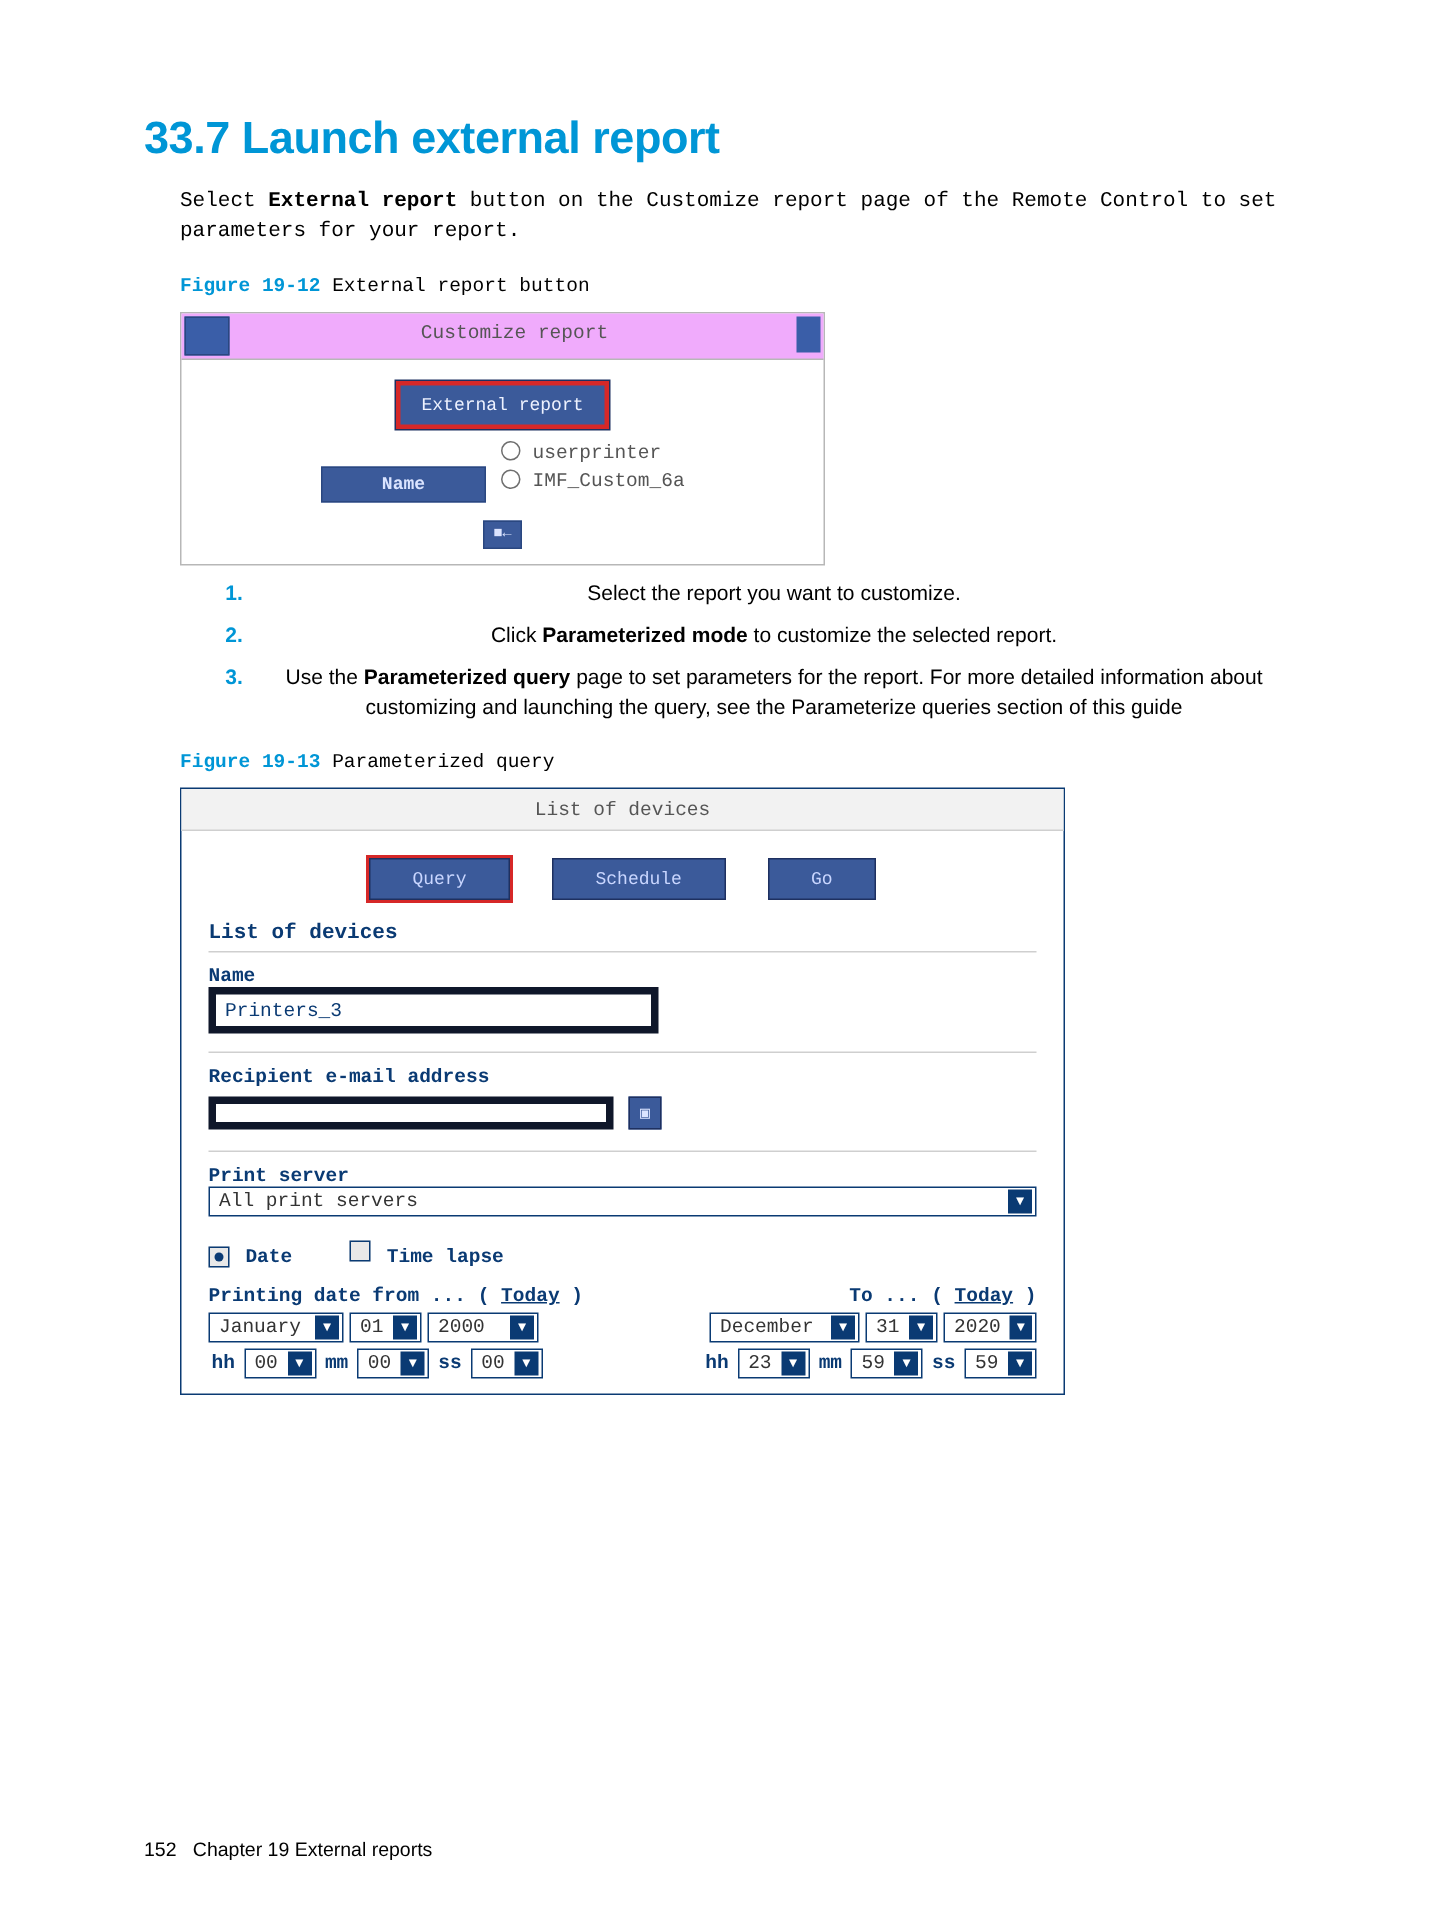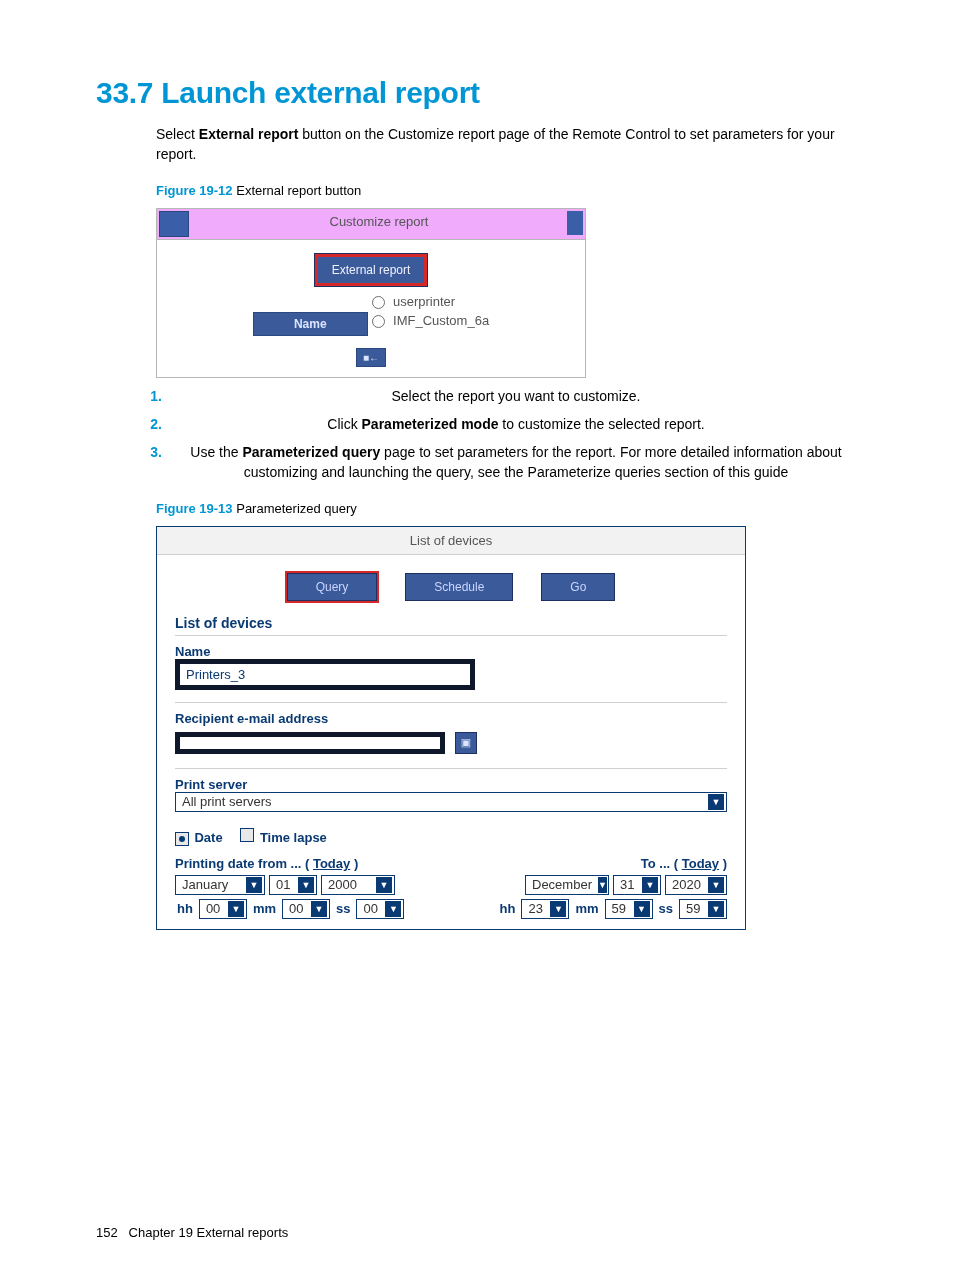--- a/index.html
+++ b/index.html
@@ -17,21 +17,22 @@
     position: relative;
   }
   h1.section-heading {
     margin: 0;
     color: #0096d6;
     font-size: 30px;
     font-weight: 700;
     letter-spacing: -0.3px;
   }
   .indent {
-    margin-left: 60px;
+    margin-left: 24px;
+    font-family: Liberation Mono, monospace;
   }
   .body-text {
     margin: 14px 0 0 0;
     font-size: 14px;
     line-height: 1.45;
   }
   .figure-caption {
     margin: 18px 0 10px 0;
     font-size: 13px;
   }
@@ -90,21 +91,21 @@
     display:inline-block;
     margin-top:20px;
     background:#3b5a9a;
     color:#dbe4ff;
     font-size:12px;
     font-weight:700;
     padding:4px 40px;
     border:1px solid #2a4780;
   }
   .radio-list { margin-top:4px; display:inline-block; text-align:left; }
-  .radio-row { display:flex; align-items:flex-end; gap:8px; margin:4px 0; }
+  .radio-row { display:flex; align-items:flex-start; gap:8px; margin:4px 0; }
   .radio-circle {
     width:11px; height:11px; border:1px solid #6f6f6f; border-radius:50%; background:#fff; display:inline-block;
   }
   .radio-label { font-size:13px; color:#555; }
   .small-btn { display:inline-block; background:#3b5a9a; color:#dbe4ff; font-size:10px; padding:3px 6px; margin-top:12px; border:1px solid #2a4780;}
   
   .shot2 {
     width:590px;
     border:1px solid #0a3a73;
     box-sizing:border-box;
@@ -290,21 +291,21 @@
               <span class="dropdown" style="width:48px;">
                   <span>00</span>
                   <span class="dd-caret">▼</span>
                 </span>
             </div>
           </div>
 
           <div class="dt-col" style="text-align:right;">
             <span class="dt-head">To ... ( </span><span class="dt-link">Today</span><span class="dt-head"> )</span>
             <div class="dd-row" style="justify-content:flex-end;">
-              <span class="dropdown" style="width:84px;">
+              <span class="dropdown" style="width:100px;">
                   <span>December</span>
                   <span class="dd-caret">▼</span>
                 </span>
               <span class="dropdown" style="width:48px;">
                   <span>31</span>
                   <span class="dd-caret">▼</span>
                 </span>
               <span class="dropdown" style="width:62px;">
                   <span>2020</span>
                   <span class="dd-caret">▼</span>

